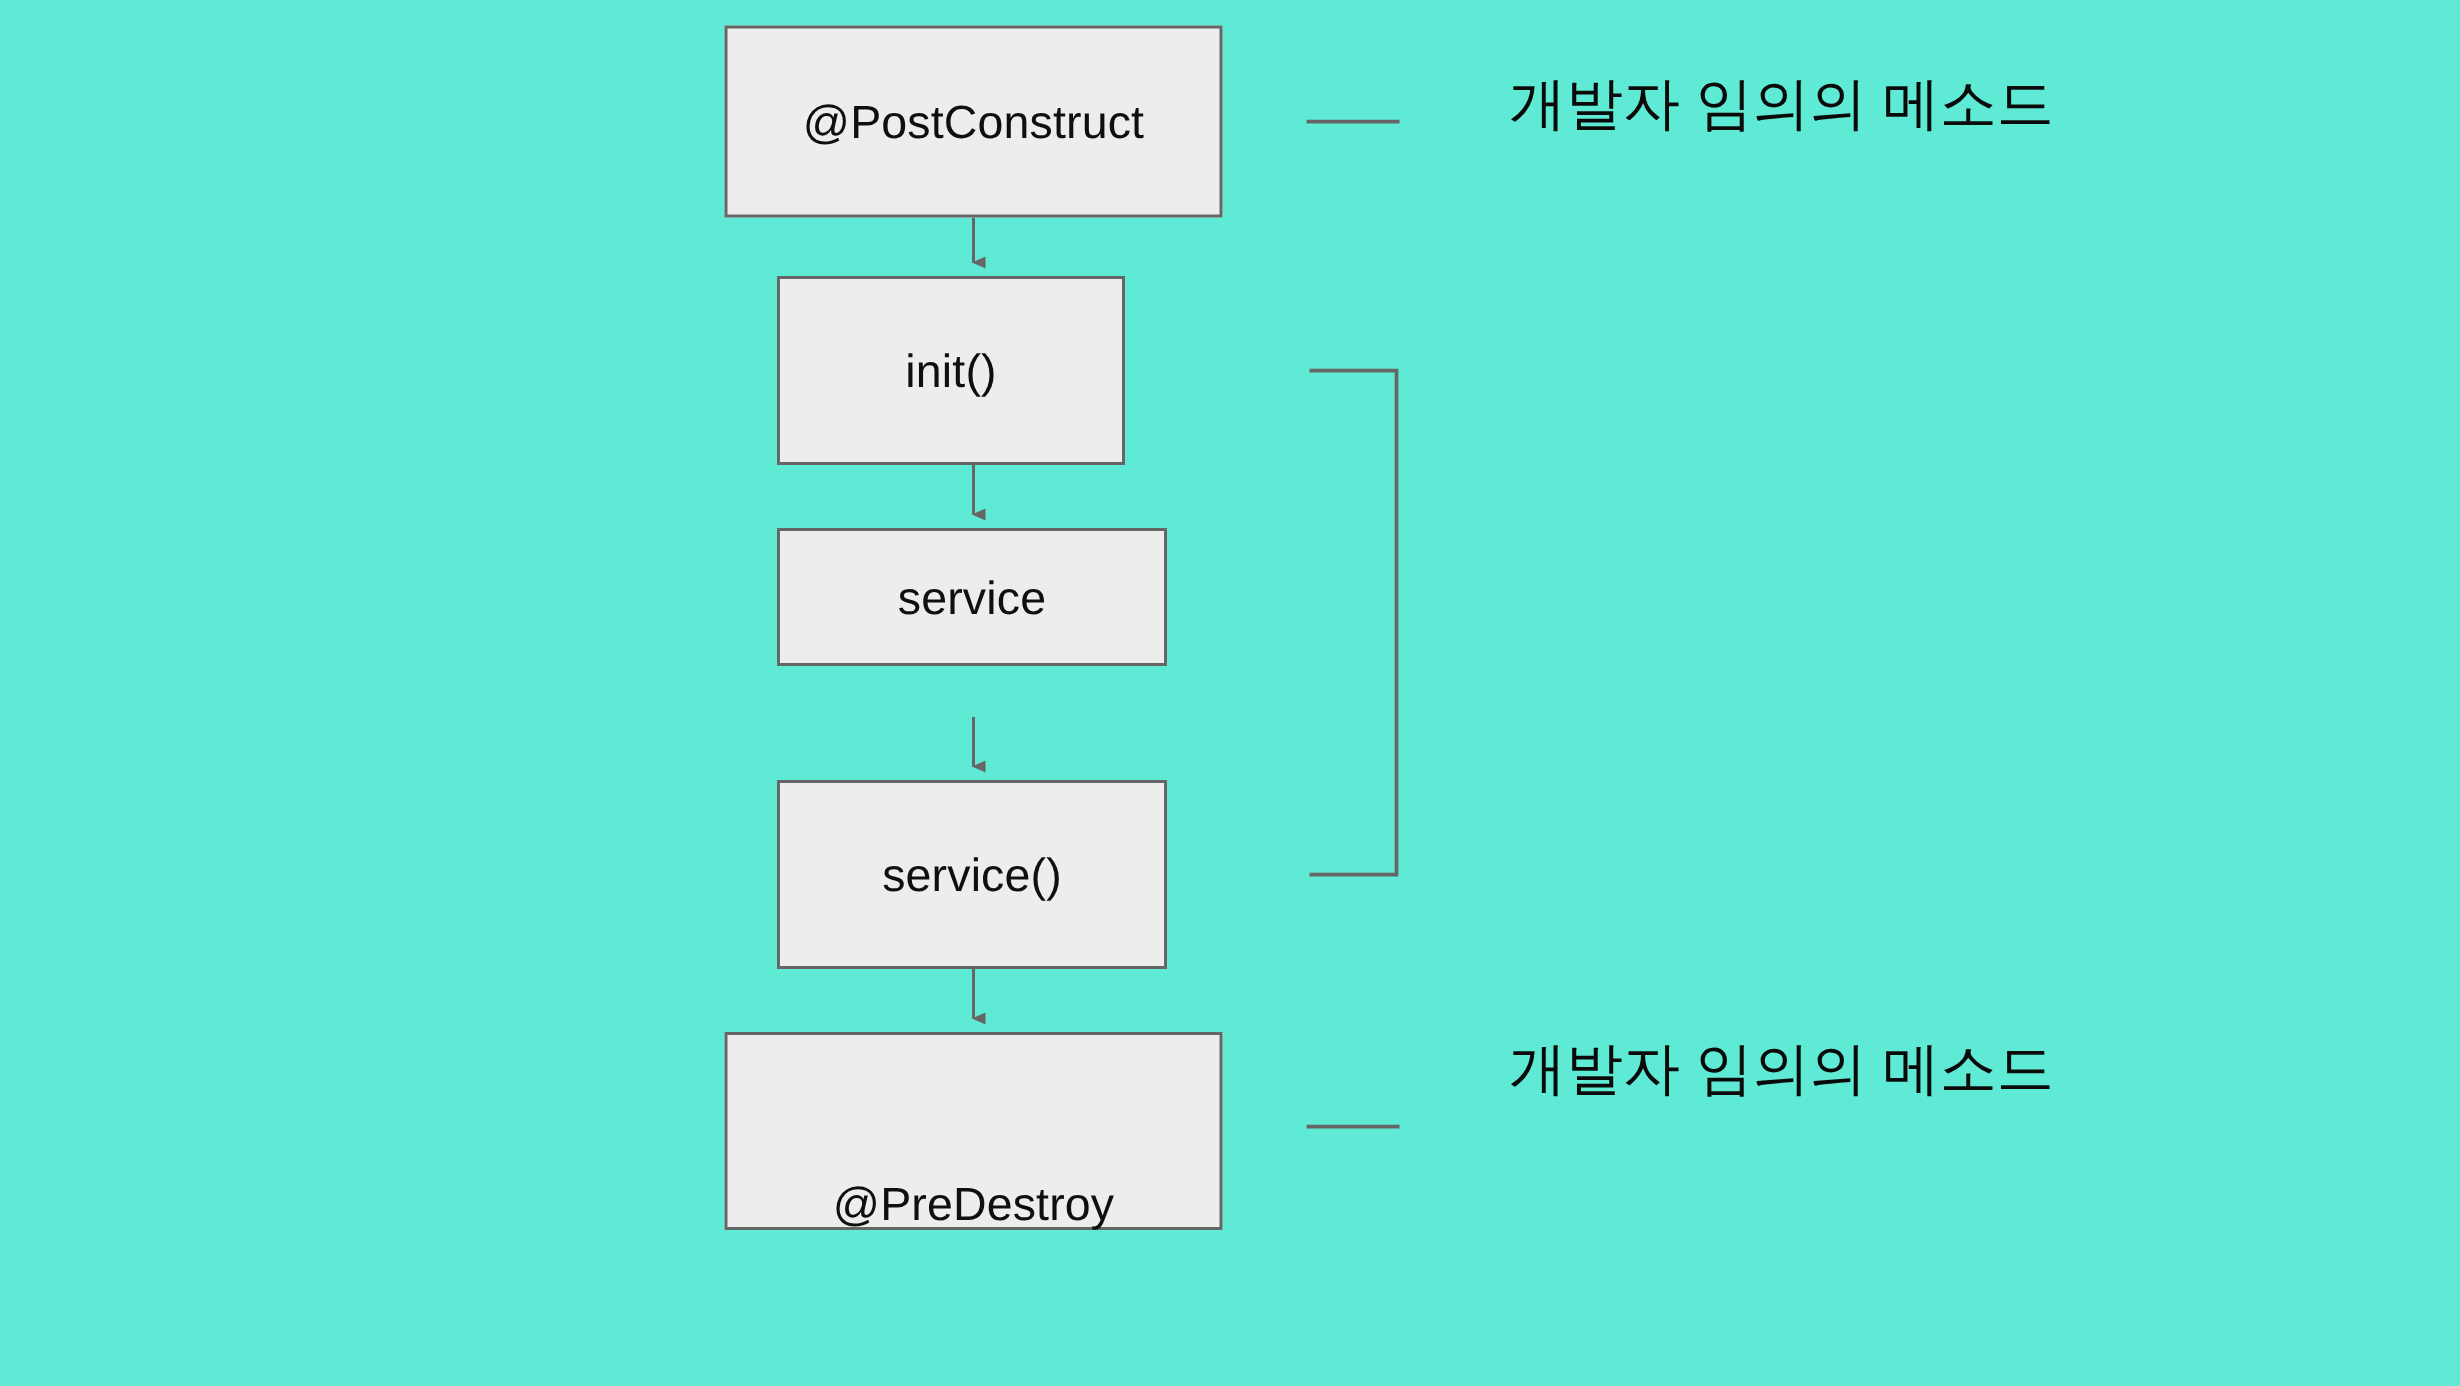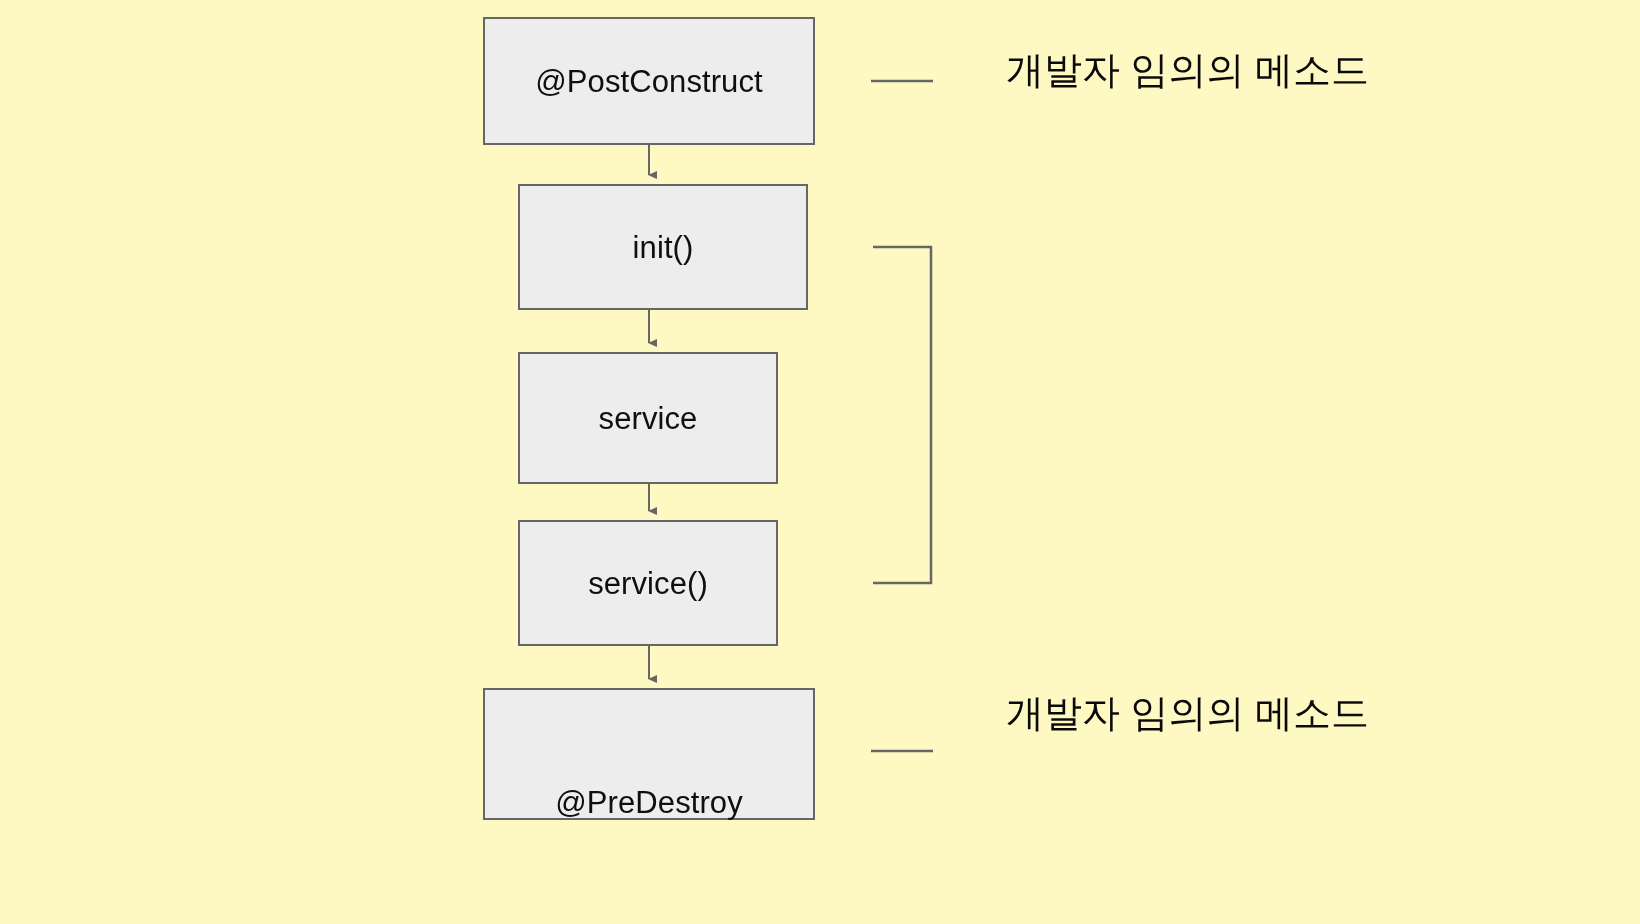--- a/index.html
+++ b/index.html
@@ -12,21 +12,21 @@
     width: 1640px;
     height: 924px;
     overflow: hidden;
     font-family: "Liberation Sans", "DejaVu Sans", sans-serif;
     color: #000000;
   }
   #diagram-canvas {
     position: relative;
     width: 1640px;
     height: 924px;
-    background: #fef9c3;
+    background: #5eead4;
   }
   .svg-layer {
     position: absolute;
     left: 0;
     top: 0;
     width: 1640px;
     height: 924px;
   }
   .node-box {
     position: absolute;
@@ -94,25 +94,25 @@
 
     <g>
       <line x1="871" y1="751" x2="933" y2="751" stroke="#666666" stroke-width="2.5"></line>
     </g>
   </svg>
 
   <div class="node-box" style="left:483px; top:17px; width:332px; height:128px;">
     <span class="node-label">@PostConstruct</span>
   </div>
 
-  <div class="node-box" style="left:518px; top:184px; width:290px; height:126px;justify-content:center;">
+  <div class="node-box" style="left:518px; top:184px; width:232px; height:126px;justify-content:center;">
     <span class="node-label">init()</span>
   </div>
 
-  <div class="node-box" style="left:518px; top:352px; width:260px; height:132px;">
+  <div class="node-box" style="left:518px; top:352px; width:260px; height:92px;">
     <span class="node-label">service</span>
   </div>
 
   <div class="node-box" style="left:518px; top:520px; width:260px; height:126px;">
     <span class="node-label">service()</span>
   </div>
 
   <div class="node-box" style="left:483px; top:688px; width:332px; height:132px;align-items:flex-end;">
     <span class="node-label">@PreDestroy</span>
   </div>

